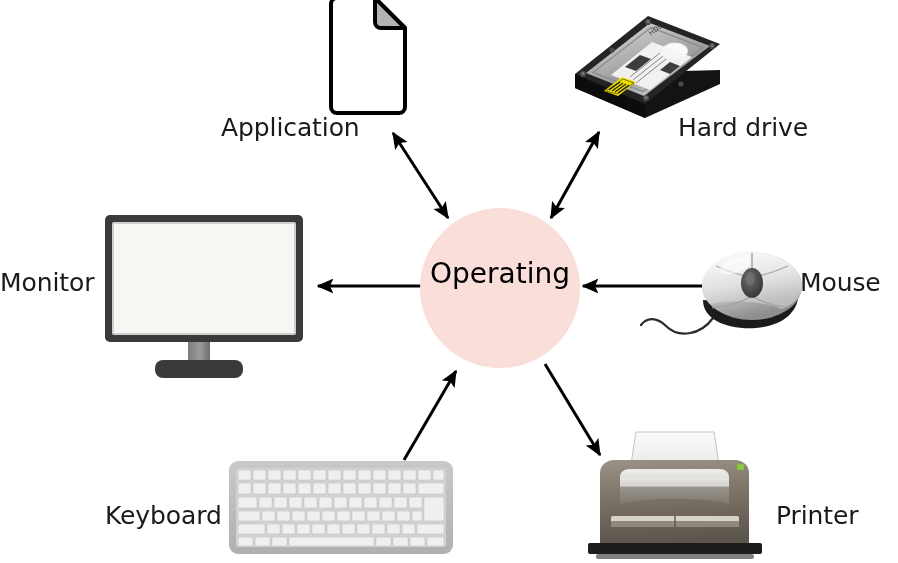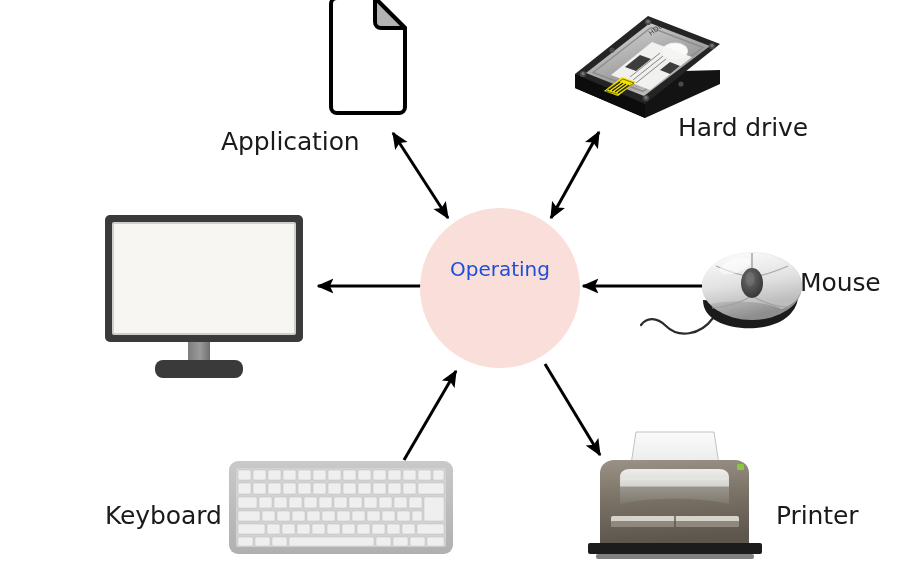--- a/index.html
+++ b/index.html
@@ -35,27 +35,27 @@
     font-family: "DejaVu Sans", "Liberation Sans", sans-serif;
     font-size: 25px;
     color: #1a1a1a;
     white-space: nowrap;
     line-height: 1;
     letter-spacing: -0.1px;
   }
   .center-label {
     position: absolute;
     font-family: "DejaVu Sans", "Liberation Sans", sans-serif;
-    font-size: 20px;
-    color: #1d4ed8;
+    font-size: 28px;
+    color: #000000;
     text-align: center;
     line-height: 1.22;
     white-space: nowrap;
   }
-  #label-application { left: 221px; top: 115px; margin-top: 14px; }
+  #label-application { left: 221px; top: 115px; }
   #label-harddrive   { left: 666px; top: 115px; margin-left: 12px; }
   #label-monitor     { left: 0px;   top: 270px; }
   #label-mouse       { left: 800px; top: 270px; }
   #label-keyboard    { left: 105px;  top: 503px; }
   #label-printer     { left: 776px; top: 503px; }
   #label-os { left: 425px; top: 257px; width: 150px; }
 </style>
 </head>
 <body>
 
@@ -337,20 +337,21 @@
   </svg>
 
   <div class="center-label" id="label-os">
     <div>Operating</div>
   </div>
 
   <div class="node-label" id="label-application">Application</div>
 
   <div class="node-label" id="label-harddrive">Hard drive</div>
 
+  <div class="node-label" id="label-monitor">Monitor</div>
 
   <div class="node-label" id="label-mouse">Mouse</div>
 
   <div class="node-label" id="label-keyboard">Keyboard</div>
 
   <div class="node-label" id="label-printer">Printer</div>
 
 </div>
 
 </body></html>

